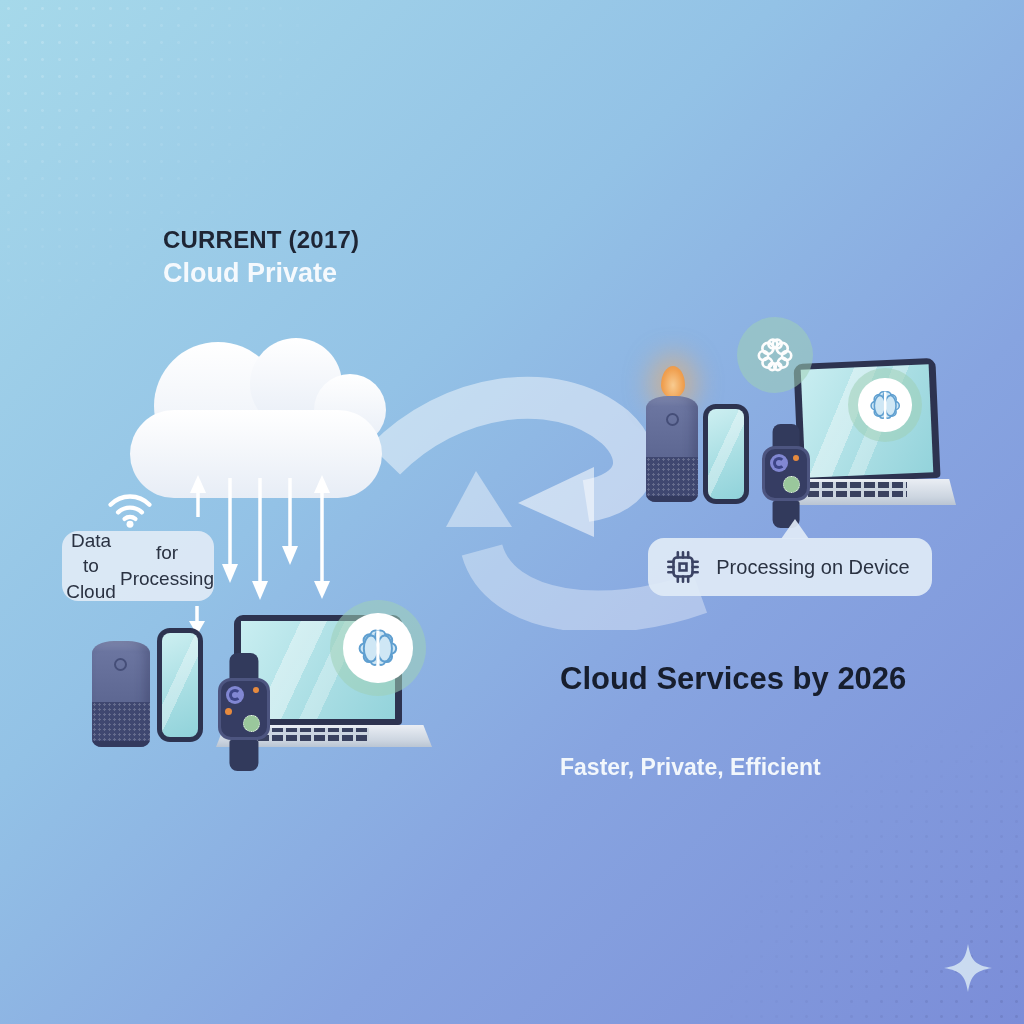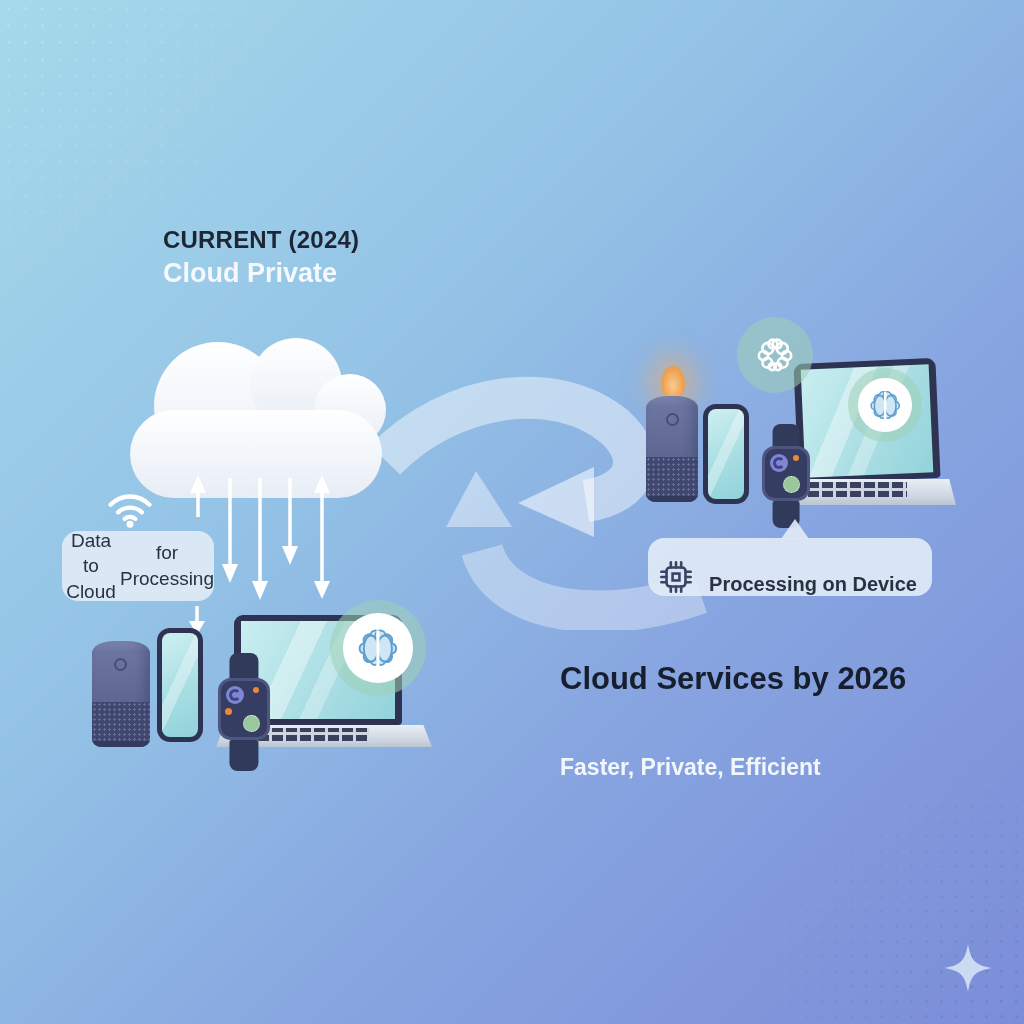--- a/index.html
+++ b/index.html
@@ -27,21 +27,21 @@
   .heading-block{position:absolute;line-height:1.2;}
   .heading-dark{font-size:24px;font-weight:700;color:#1e2534;letter-spacing:.2px;}
   .heading-light{font-size:27px;font-weight:700;color:#f5f9fd;margin-top:2px;}
 
   
   .callout{position:absolute;background:rgba(223,234,246,.92);border-radius:16px;
     color:#2a3242;display:flex;align-items:center;justify-content:center;}
   .callout-left{left:62px;top:531px;width:152px;height:70px;
     font-size:19px;font-weight:500;text-align:center;line-height:1.35;}
   .callout-right{left:648px;top:538px;width:284px;height:58px;
-    font-size:20px;font-weight:700;gap:14px;align-items:flex-end;}
+    font-size:20px;font-weight:400;gap:14px;}
   .callout-tail{position:absolute;left:781px;top:519px;width:0;height:0;
     border-left:14px solid transparent;border-right:14px solid transparent;
     border-bottom:20px solid rgba(223,234,246,.92);}
   .chip-svg{width:38px;height:38px;margin-left:-6px;}
 
   
   .footer-title{position:absolute;left:560px;top:660px;width:430px;
     font-size:31px;font-weight:700;color:#171e2e;line-height:1.22;}
   .footer-sub{position:absolute;left:560px;top:754px;
     font-size:23px;font-weight:600;color:#f2f7fc;}
@@ -160,21 +160,21 @@
   <svg class="abs" style="left:104px;top:487px;width:52px;height:42px;" viewBox="0 0 48 38">
     <g stroke="#ffffff" stroke-width="4" fill="none" stroke-linecap="round">
       <path d="M6 16 A 25 25 0 0 1 42 16"></path>
       <path d="M13 23 A 16 16 0 0 1 35 23"></path>
       <path d="M19 29 A 8 8 0 0 1 29 29"></path>
     </g>
     <circle cx="24" cy="34" r="3.2" fill="#ffffff"></circle>
   </svg>
 
   <div class="heading-block" style="left:163px;top:226px;">
-    <div class="heading-dark">CURRENT (2024)</div>
+    <div class="heading-dark">CURRENT (2017)</div>
     <div class="heading-light">Cloud Private</div>
   </div>
   <div class="heading-block" style="left:694px;top:226px;">
   </div>
 
   <div class="laptop-screen" style="left:234px;top:615px;width:168px;height:110px;box-sizing:border-box;">
     <div class="laptop-display"></div>
   </div>
   <div class="laptop-base" style="left:216px;top:725px;width:216px;height:22px;">
     <div class="laptop-keys"></div>

